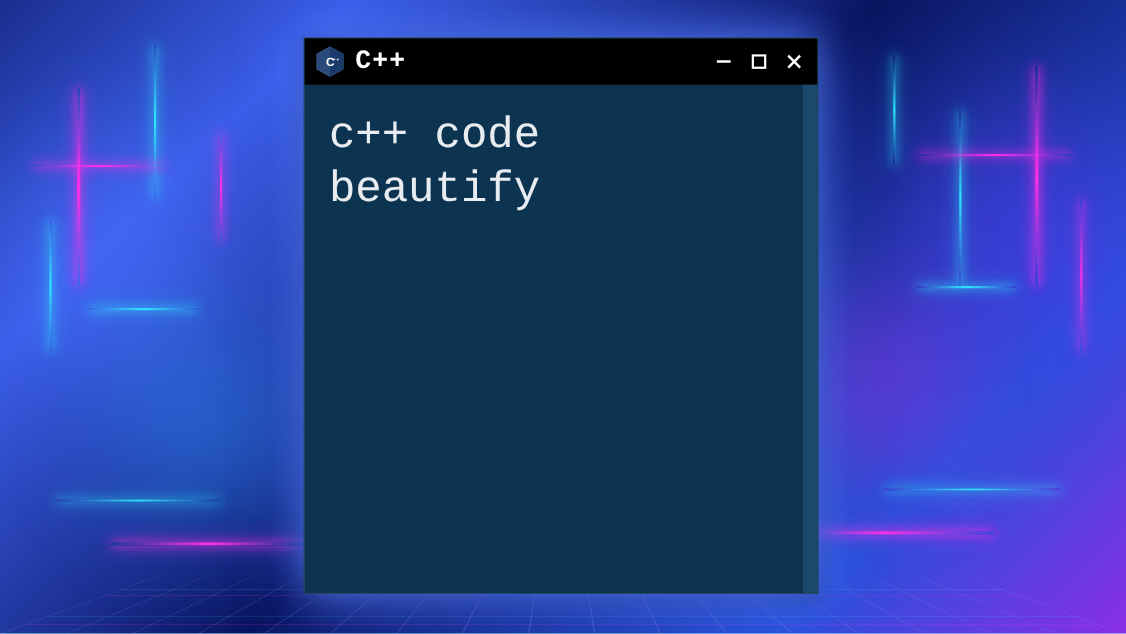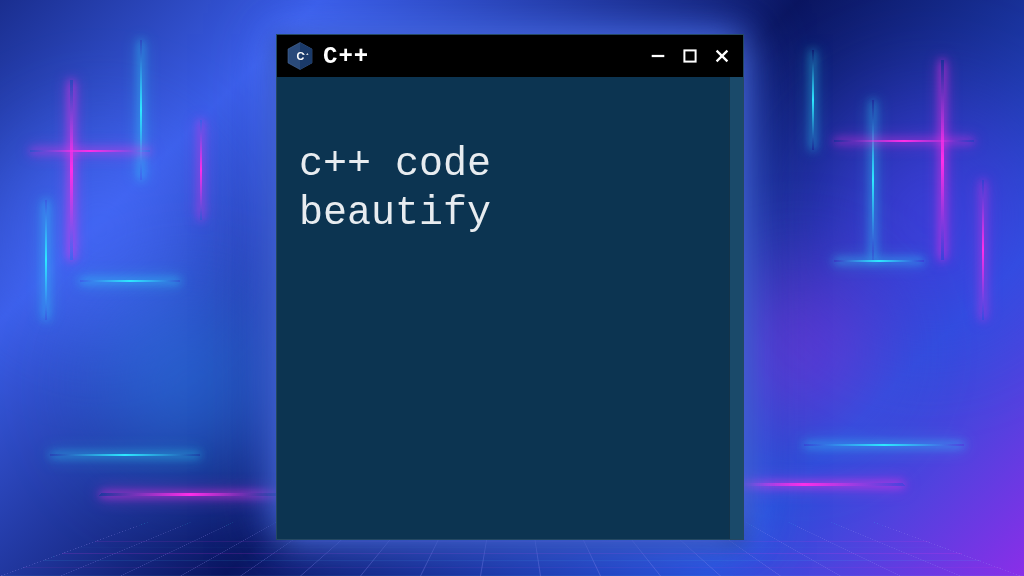--- a/index.html
+++ b/index.html
@@ -138,21 +138,20 @@
       position: relative;
     }
     
     .terminal-text {
       color: #e8ecf0;
       font-size: 40px;
       line-height: 1.22;
       font-family: 'Consolas', 'Courier New', monospace;
       white-space: pre-line;
       letter-spacing: 0px;
-      margin-top: 40px;
     }
     
     .scrollbar {
       position: absolute;
       right: 0;
       top: 0;
       bottom: 0;
       width: 14px;
       background: #1a4a6a;
       border-left: 1px solid rgba(0,0,0,0.3);

